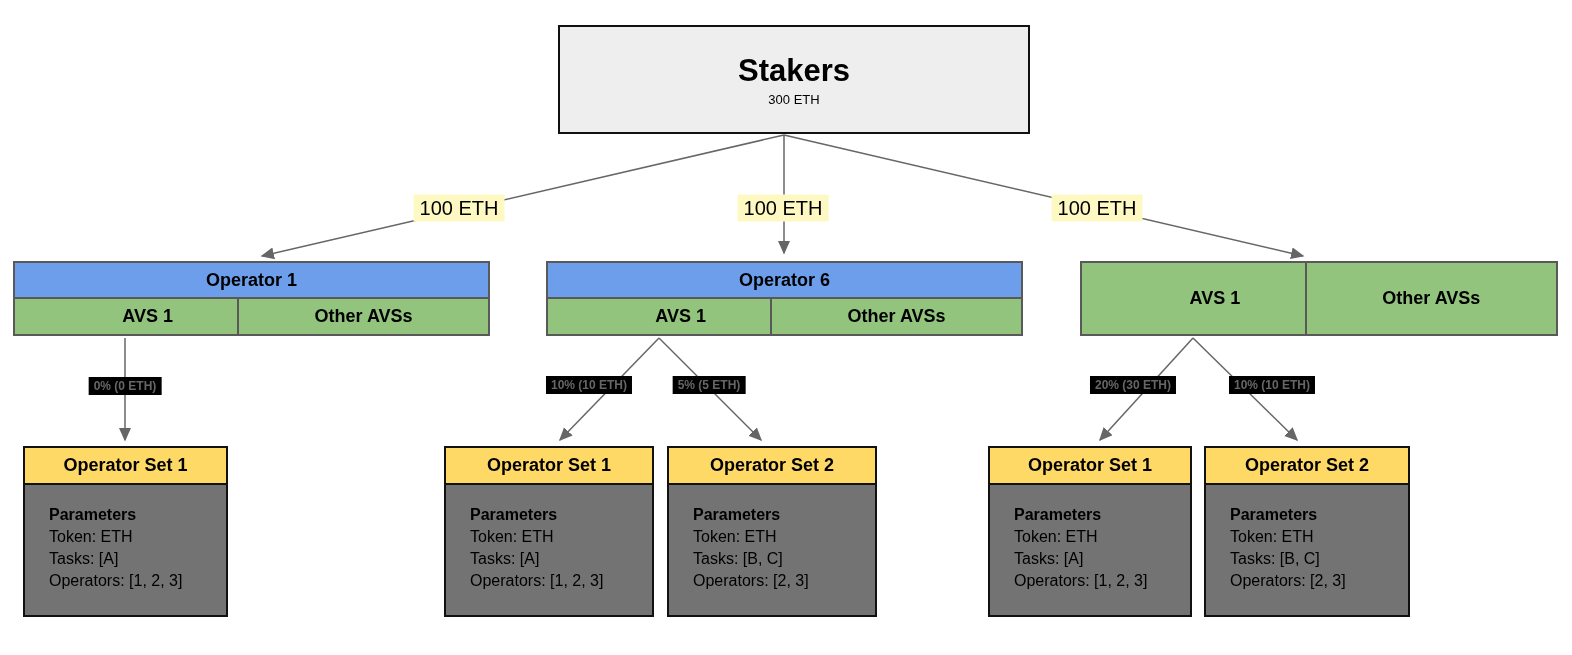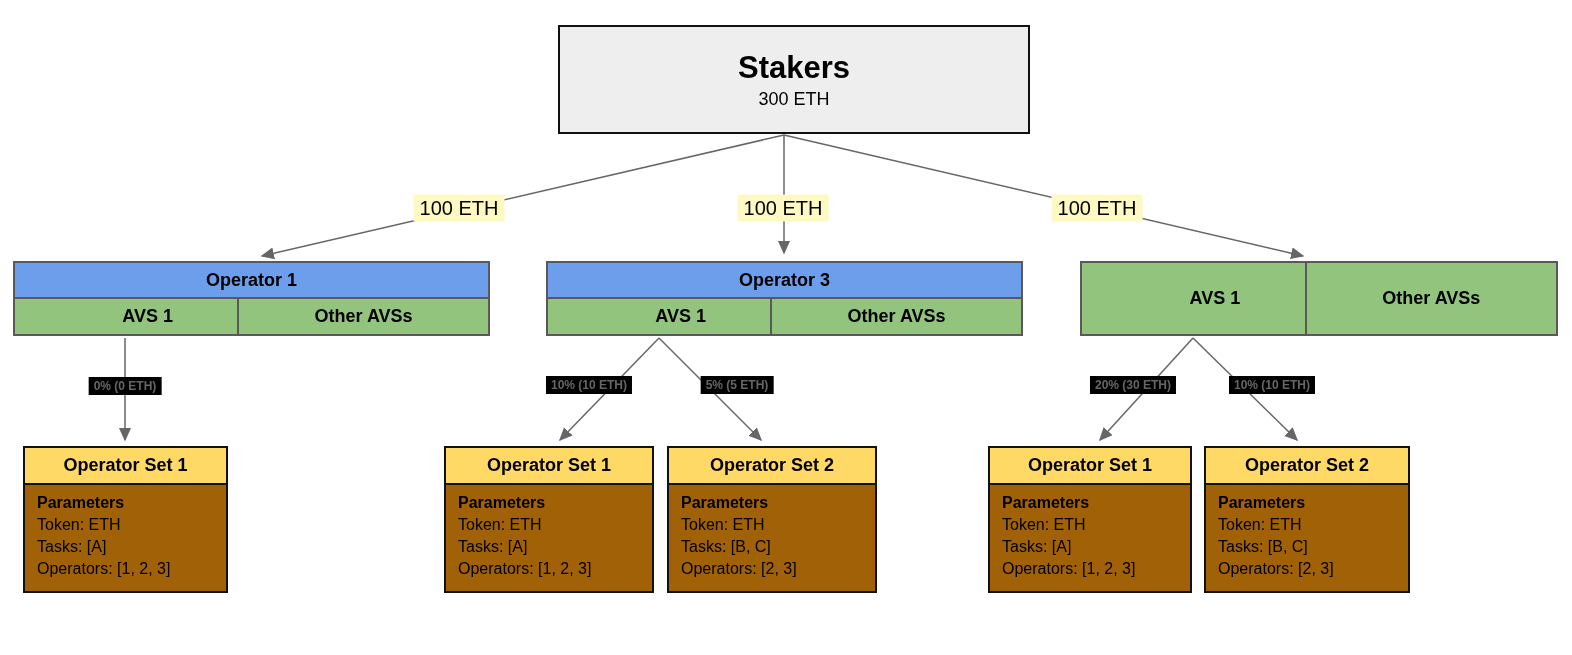--- a/index.html
+++ b/index.html
@@ -15,21 +15,21 @@
 
   
   .stakers-box {
     position: absolute; left: 558px; top: 25px; width: 472px; height: 109px;
     background: var(--stakers-fill, #eeeeee);
     border: 2px solid #111111;
     display: flex; flex-direction: column; align-items: center; justify-content: center;
     z-index: 2;
   }
   .stakers-title { font-size: 31px; font-weight: bold; color: #000; line-height: 36px; }
-  .stakers-amount { font-size: 18px; color: #000; margin-top: 3px; }
+  .stakers-amount { font-size: 13px; color: #000; margin-top: 3px; }
 
   
   .edge-label {
     position: absolute; transform: translate(-50%, -50%);
     background: #fef9c3; padding: 2px 6px;
     font-size: 20px; color: #000000; white-space: nowrap; z-index: 3;
   }
 
   
   .alloc-label {
@@ -56,31 +56,31 @@
   .op-cell {
     background: var(--avs-cell, #93c47d);
     display: flex; align-items: center; justify-content: center;
     font-size: 18px; font-weight: bold; color: #000;
   }
   .op-cell.avs { width: 47.4%; border-right: 2px solid #595959; padding-left: 43px; }
   .op-cell.other { flex: 1; }
 
   
   .set-card {
-    position: absolute; top: 446px; height: 147px;
-    border: 2px solid #111111; background: #a16207;
-    display: flex; flex-direction: column; z-index: 2;
+    position: absolute; top: 446px; height: 171px;
+    border: 2px solid #111111; background: #737373;
+    display: flex; flex-direction: column; z-index: 2; gap: 12px;
   }
   .set-header {
     height: 37px; background: var(--operator-set-header, #ffd966);
     border-bottom: 2px solid #111111;
     display: flex; align-items: center; justify-content: center;
     font-size: 18px; font-weight: bold; color: #000;
   }
-  .set-body { padding: 7px 10px 0 12px; font-size: 16px; line-height: 22px; color: #000; overflow: hidden; }
+  .set-body { padding: 7px 10px 0 24px; font-size: 16px; line-height: 22px; color: #000; overflow: hidden; }
   .set-body .params-heading { font-weight: bold; }
 </style>
 </head>
 <body>
 
 <div class="canvas">
 
   <svg class="edges" width="1572" height="655" viewBox="0 0 1572 655">
     <defs>
       <marker id="arw" markerWidth="11" markerHeight="10" refX="8" refY="4" orient="auto">
@@ -108,37 +108,37 @@
 
   <div class="op-table" style="left:13px; width:477px;">
     <div class="op-header">Operator 1</div>
     <div class="op-row">
       <div class="op-cell avs">AVS 1</div>
       <div class="op-cell other">Other AVSs</div>
     </div>
   </div>
 
   <div class="op-table" style="left:546px; width:477px;">
-    <div class="op-header">Operator 3</div>
+    <div class="op-header">Operator 6</div>
     <div class="op-row">
       <div class="op-cell avs">AVS 1</div>
       <div class="op-cell other">Other AVSs</div>
     </div>
   </div>
 
   <div class="op-table" style="left:1080px; width:478px;">
     <div class="op-row">
       <div class="op-cell avs">AVS 1</div>
       <div class="op-cell other">Other AVSs</div>
     </div>
   </div>
 
   <div class="alloc-label" style="left:125px; top:386px;">0% (0 ETH)</div>
   <div class="alloc-label" style="left:589px; top:385px;">10% (10 ETH)</div>
-  <div class="alloc-label" style="left:737px; top:385px;">5% (5 ETH)</div>
+  <div class="alloc-label" style="left:709px; top:385px;">5% (5 ETH)</div>
   <div class="alloc-label" style="left:1133px; top:385px;">20% (30 ETH)</div>
   <div class="alloc-label" style="left:1272px; top:385px;">10% (10 ETH)</div>
 
   <div class="set-card" style="left:23px; width:205px;">
     <div class="set-header">Operator Set 1</div>
     <div class="set-body">
       <div class="params-heading">Parameters</div>
       <div>Token: ETH</div>
       <div>Tasks: [A]</div>
       <div>Operators: [1, 2, 3]</div>

